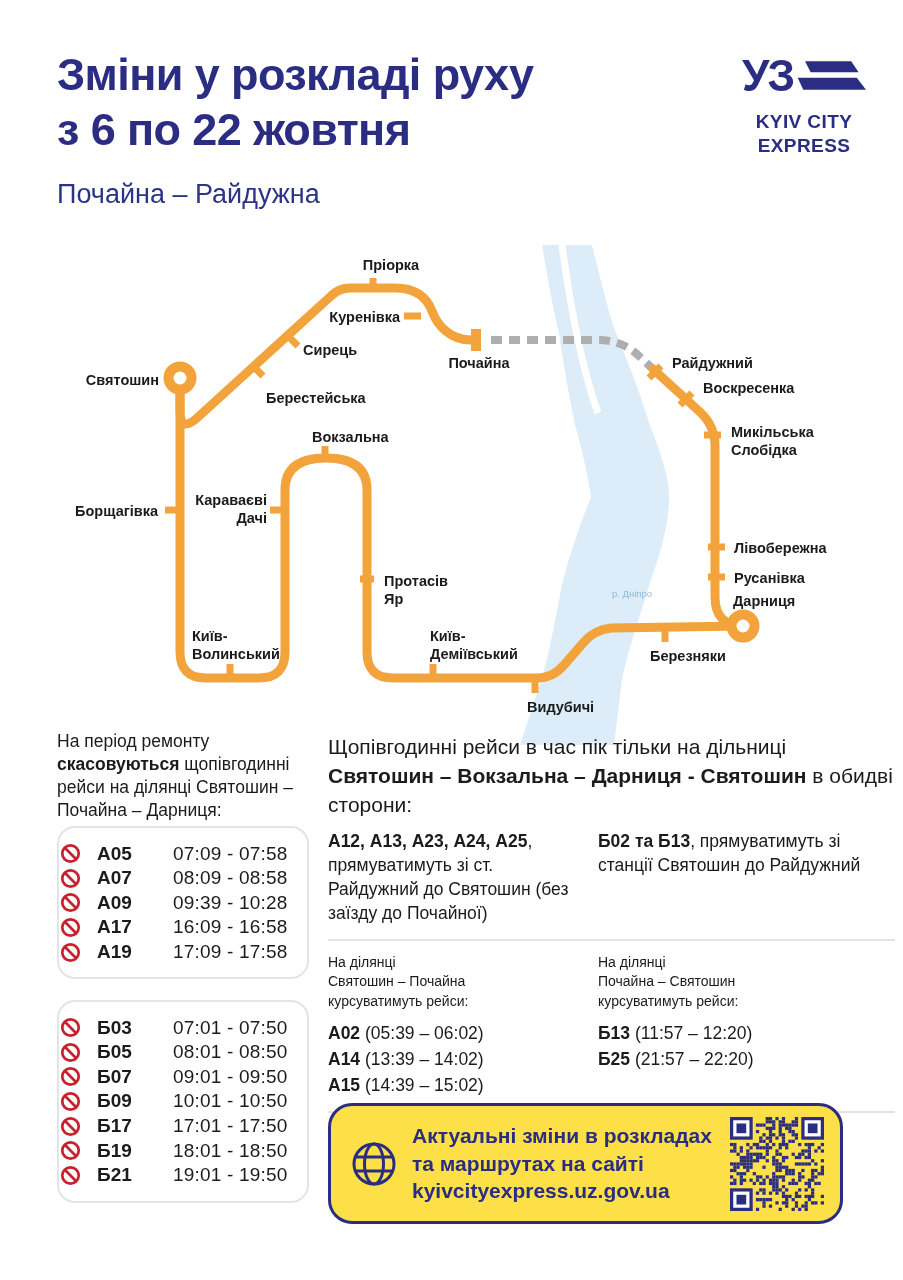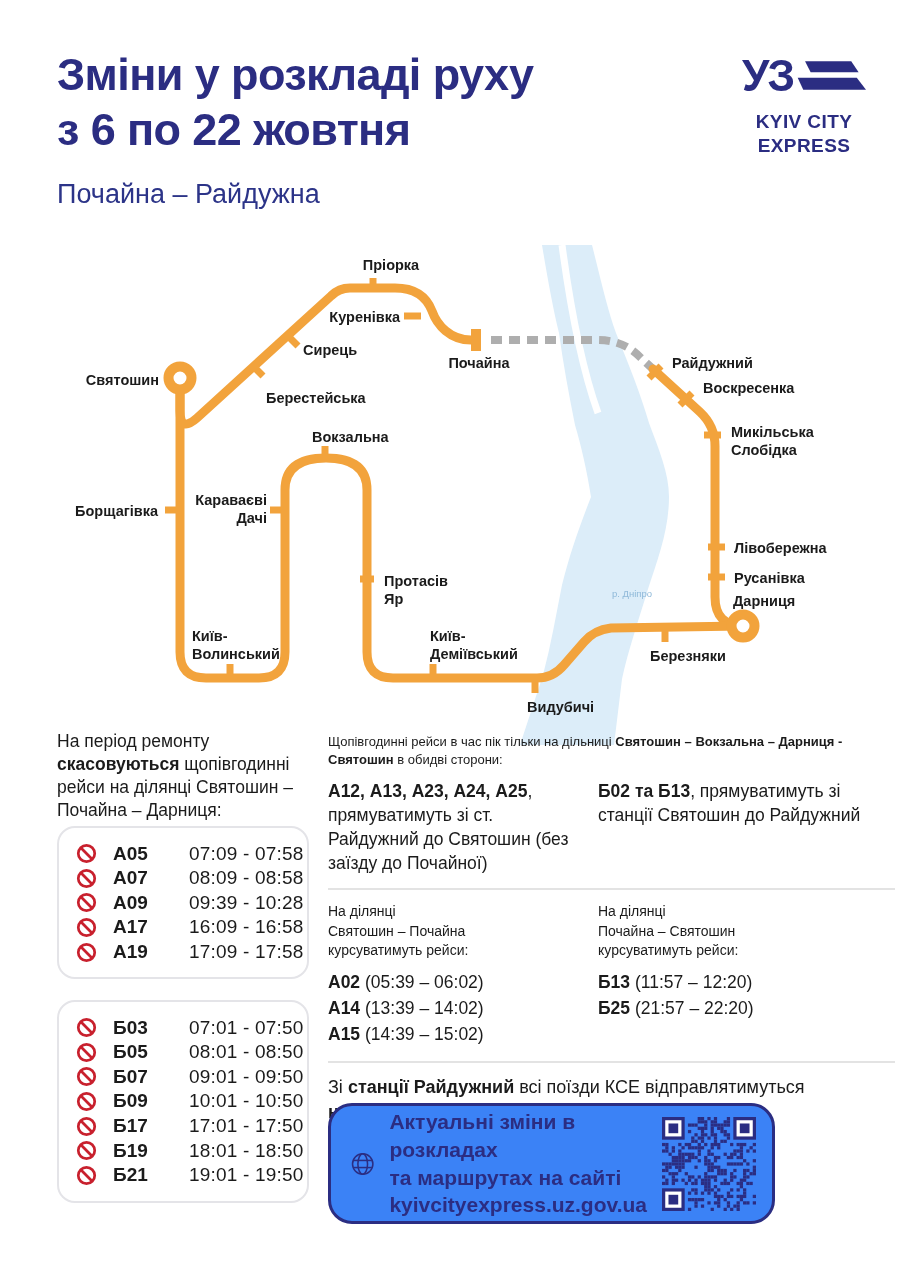--- a/index.html
+++ b/index.html
@@ -23,37 +23,37 @@
   #map-svg{display:block;}
   #map-svg text{font-family:"Liberation Sans",sans-serif;font-weight:bold;font-size:14.5px;fill:#1b1b1b;}
   #map-svg text.river-label{font-size:9.5px;font-weight:normal;fill:#8fb9d9;}
   
   .left-col{position:absolute;left:57px;top:730px;width:252px;}
   .right-col{position:absolute;left:328px;top:733px;width:567px;}
   .intro{font-size:17.5px;line-height:1.32;margin:0;}
   .train-box{border:2px solid #e4e4e8;border-radius:18px;background:#fff;
              padding:13px 0 13px 0;margin-top:4px;}
   .train-box.second{margin-top:21px;}
-  .t-row{display:flex;align-items:center;height:24.6px;padding-left:17px;}
+  .t-row{display:flex;align-items:center;height:24.6px;padding-left:1px;}
   .t-row .no-icon{width:21px;height:21px;flex:0 0 21px;display:flex;align-items:center;}
   .t-row .train{font-weight:bold;font-size:19px;width:58px;margin-left:16px;}
   .t-row .time{font-size:19px;margin-left:18px;letter-spacing:.2px;}
-  .peak-intro{font-size:13px;line-height:1.37;margin:0 0 11px 0;}
+  .peak-intro{font-size:21px;line-height:1.37;margin:0 0 11px 0;}
   .two-col{display:grid;grid-template-columns:250px 1fr;column-gap:20px;}
   .two-col p{margin:0;font-size:17.5px;line-height:1.37;}
   .divider{border:none;border-top:2px solid #e3e3e3;margin:13px 0 12px 0;}
   .run-title div{font-size:14px;line-height:1.37;}
   .run-items{margin-top:9px;}
   .run-item{font-size:17.5px;line-height:1.5;}
   .run-item .train{font-weight:bold;}
   .note{font-size:18px;line-height:1.4;margin:0;max-width:490px;}
   
-  .footer-box{position:absolute;left:328px;top:1103px;width:447px;height:121px;
+  .footer-box{position:absolute;left:328px;top:1103px;width:515px;height:121px;
               border:3px solid #2b2d82;border-radius:24px;box-sizing:border-box;
-              display:flex;align-items:center;padding:0 16px 0 20px;gap:15px;background:#3b82f6;}
+              display:flex;align-items:center;padding:0 16px 0 20px;gap:15px;background:#fde047;}
   .footer-text{flex:1;color:#2b2d82;font-weight:bold;font-size:21px;line-height:1.33;}
   .footer-text .url{cursor:pointer;}
   #qr{flex:0 0 94px;}
 </style>
 </head>
 <body>
 
 <div class="title">
   <div>Зміни у розкладі руху</div>
   <div>з 6 по 22 жовтня</div>

